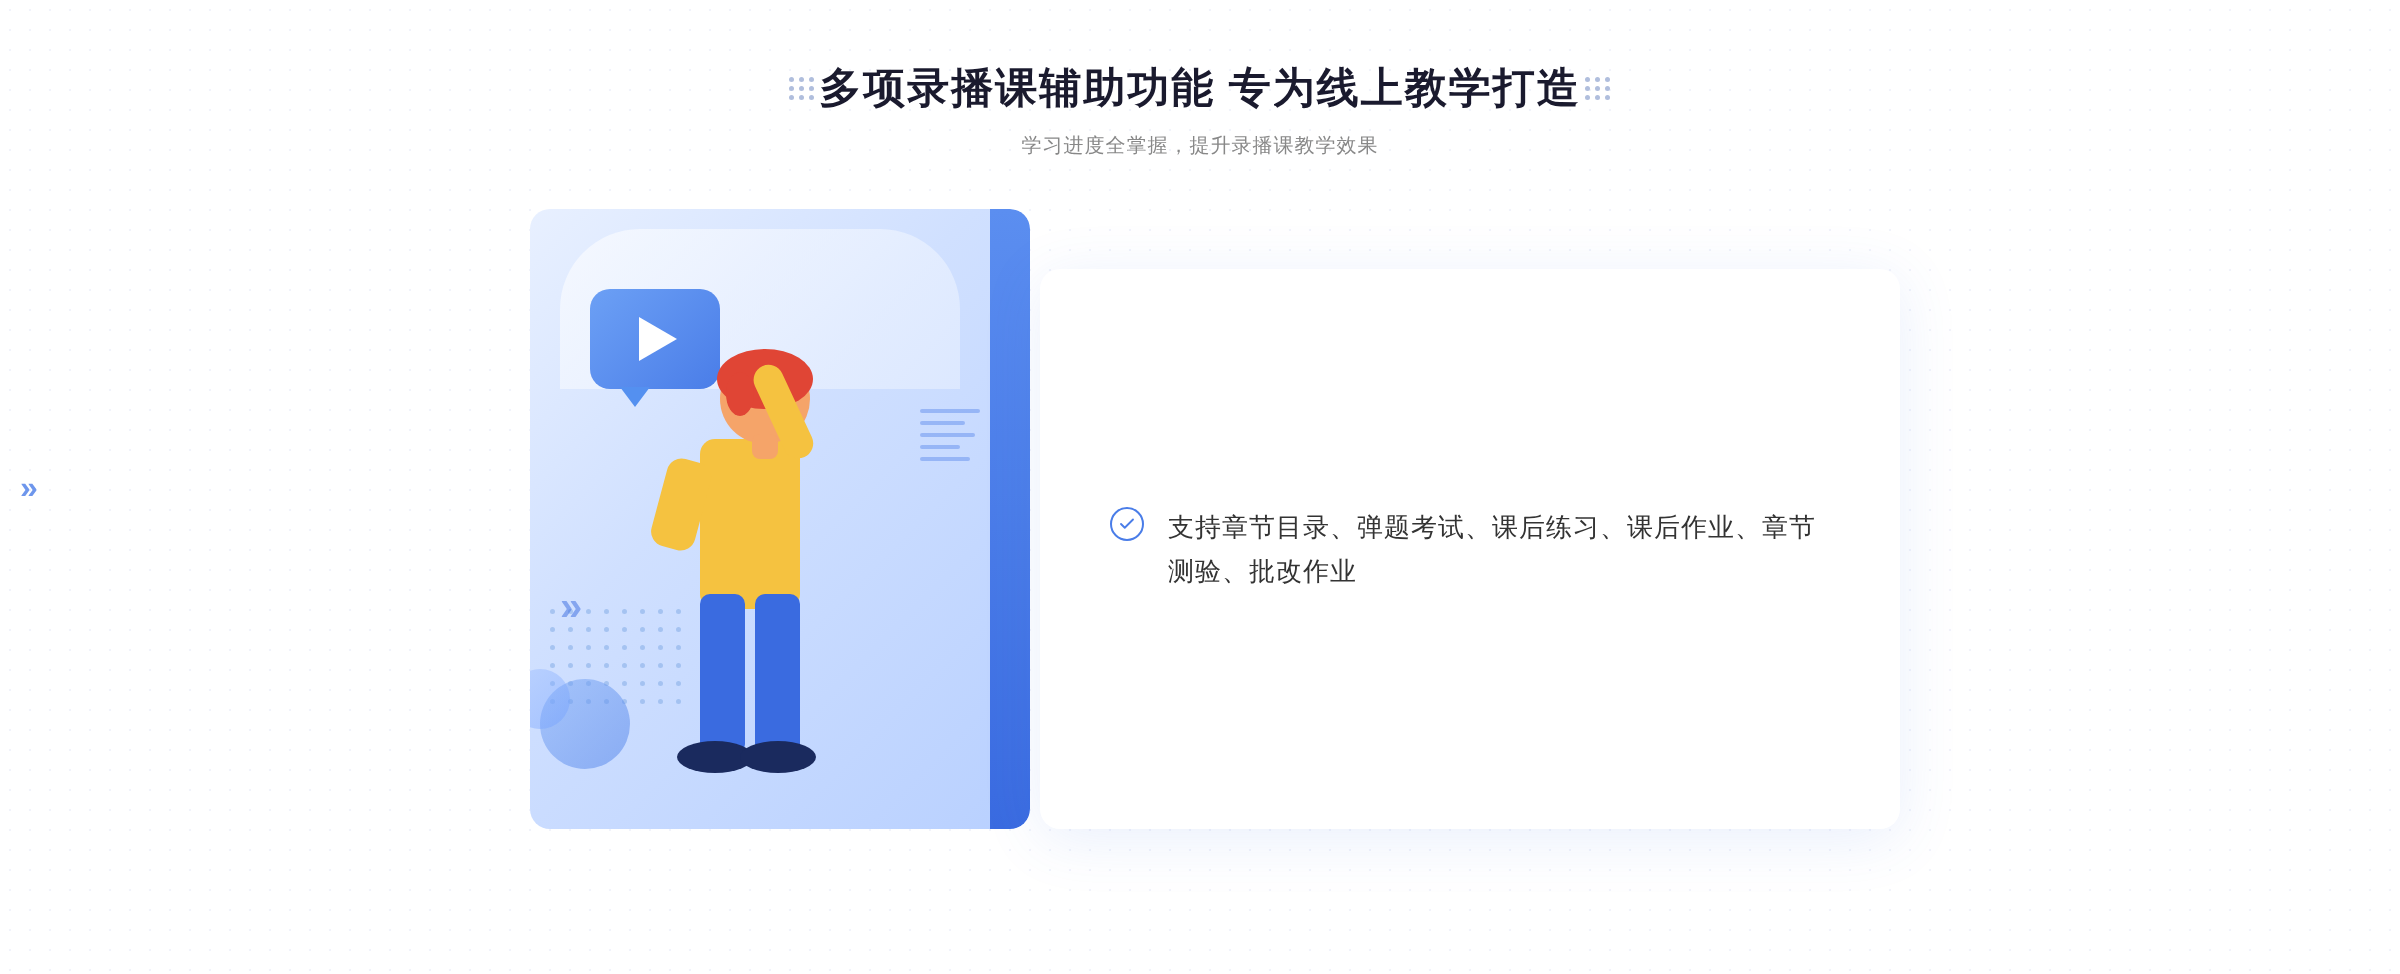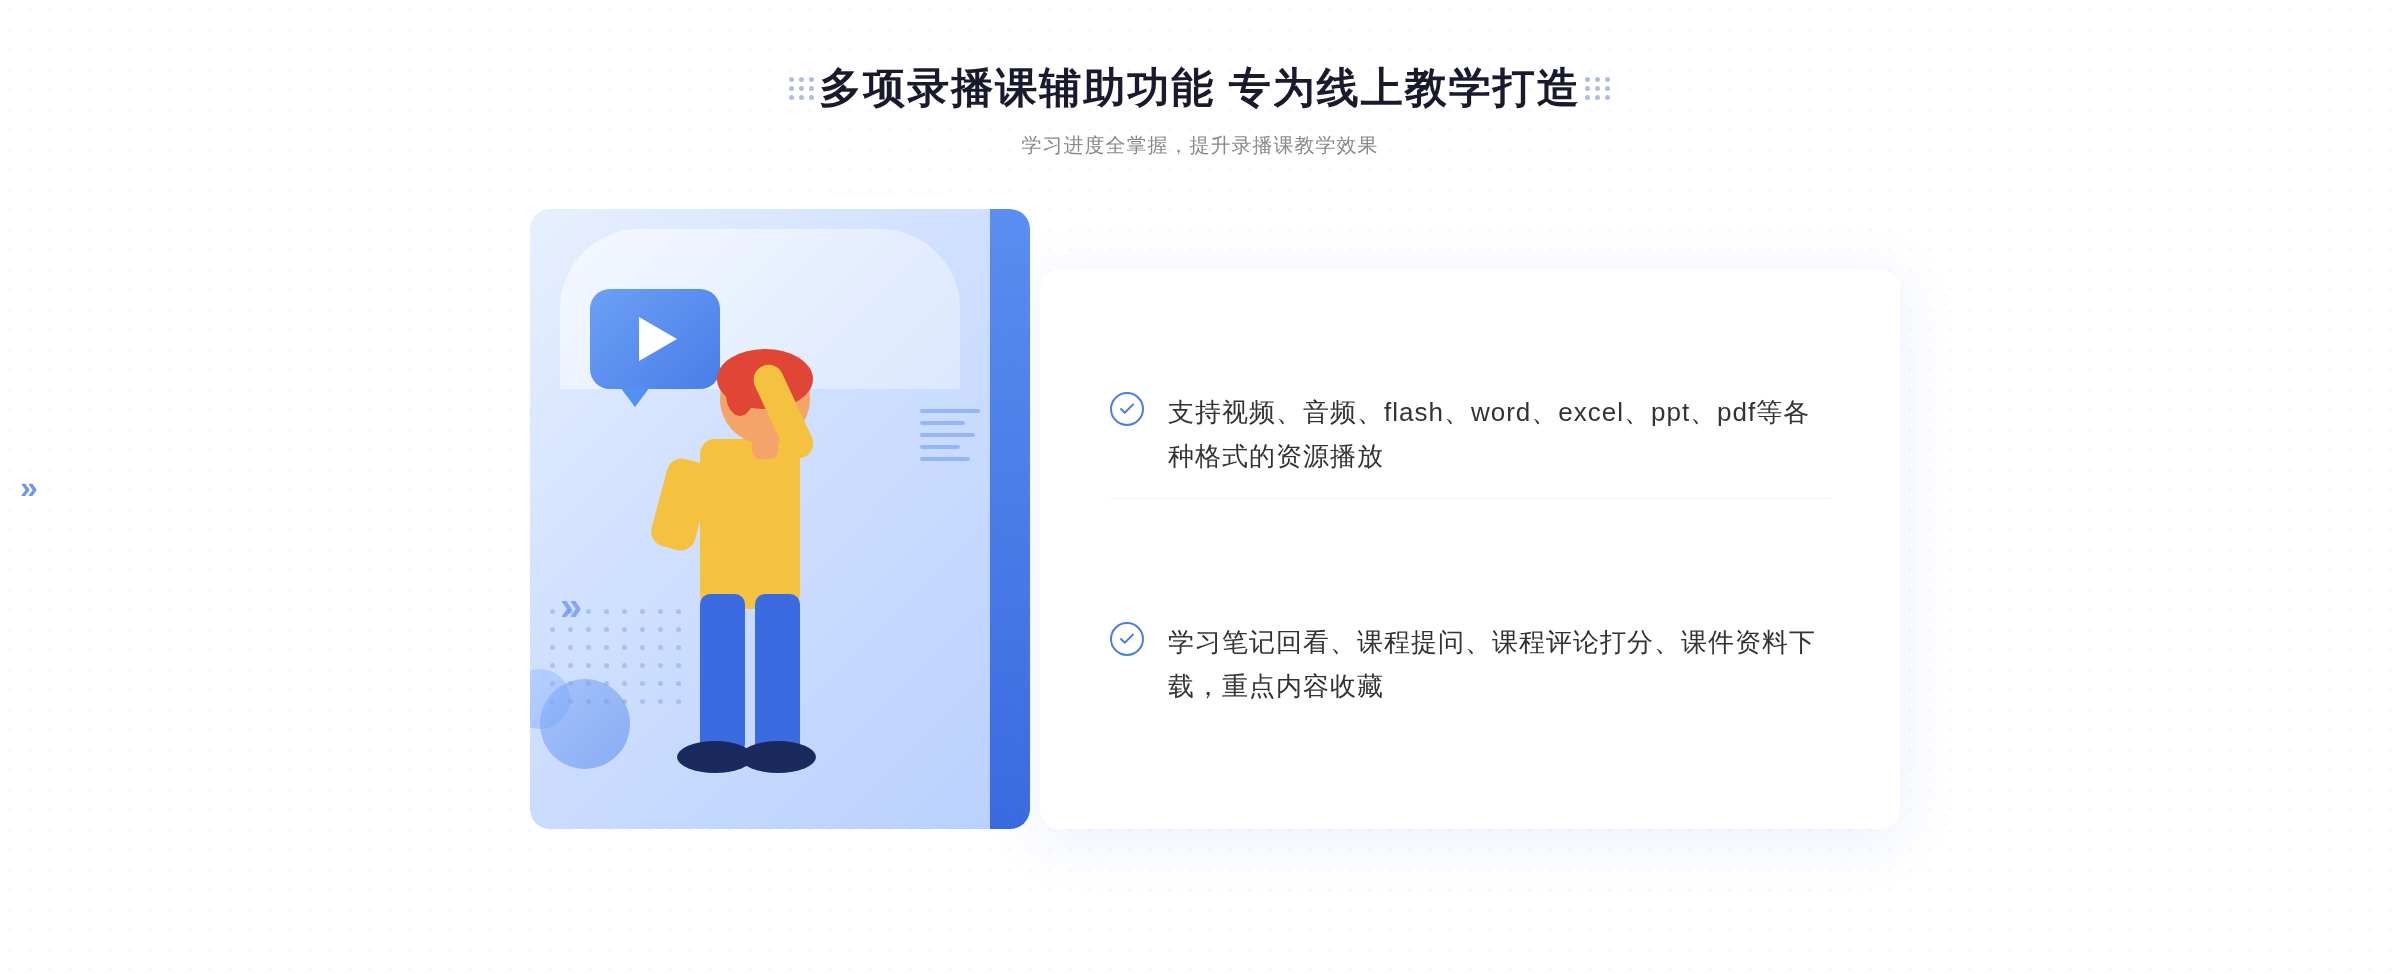--- a/index.html
+++ b/index.html
@@ -427,35 +427,27 @@
         <span style="width: 55px;"></span>
         <span style="width: 40px;"></span>
         <span style="width: 50px;"></span>
       </div>
 
     </div>
   </div>
 
   <div class="features-card">
 
+
     <div class="feature-item">
       <div class="check-circle">
         <svg viewBox="0 0 24 24" fill="none" stroke="#4a7de8" stroke-width="2.5" stroke-linecap="round" stroke-linejoin="round">
           <polyline points="20 6 9 17 4 12"></polyline>
         </svg>
       </div>
-      <span class="feature-text">支持视频、音频、flash、word、excel、ppt、pdf等各种格式的资源播放</span>
+      <span class="feature-text">支持章节目录、弹题考试、课后练习、课后作业、章节测验、批改作业</span>
     </div>
 
 
-    <div class="feature-item">
-      <div class="check-circle">
-        <svg viewBox="0 0 24 24" fill="none" stroke="#4a7de8" stroke-width="2.5" stroke-linecap="round" stroke-linejoin="round">
-          <polyline points="20 6 9 17 4 12"></polyline>
-        </svg>
-      </div>
-      <span class="feature-text">学习笔记回看、课程提问、课程评论打分、课件资料下载，重点内容收藏</span>
-    </div>
-
 
   </div>
 
 </div>
 
 </body></html>

